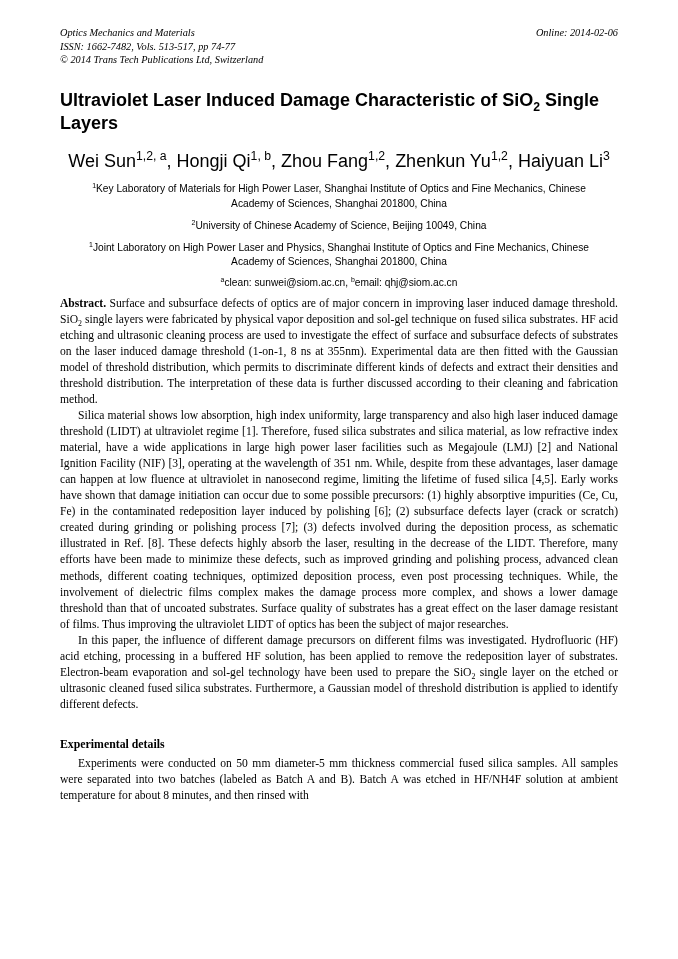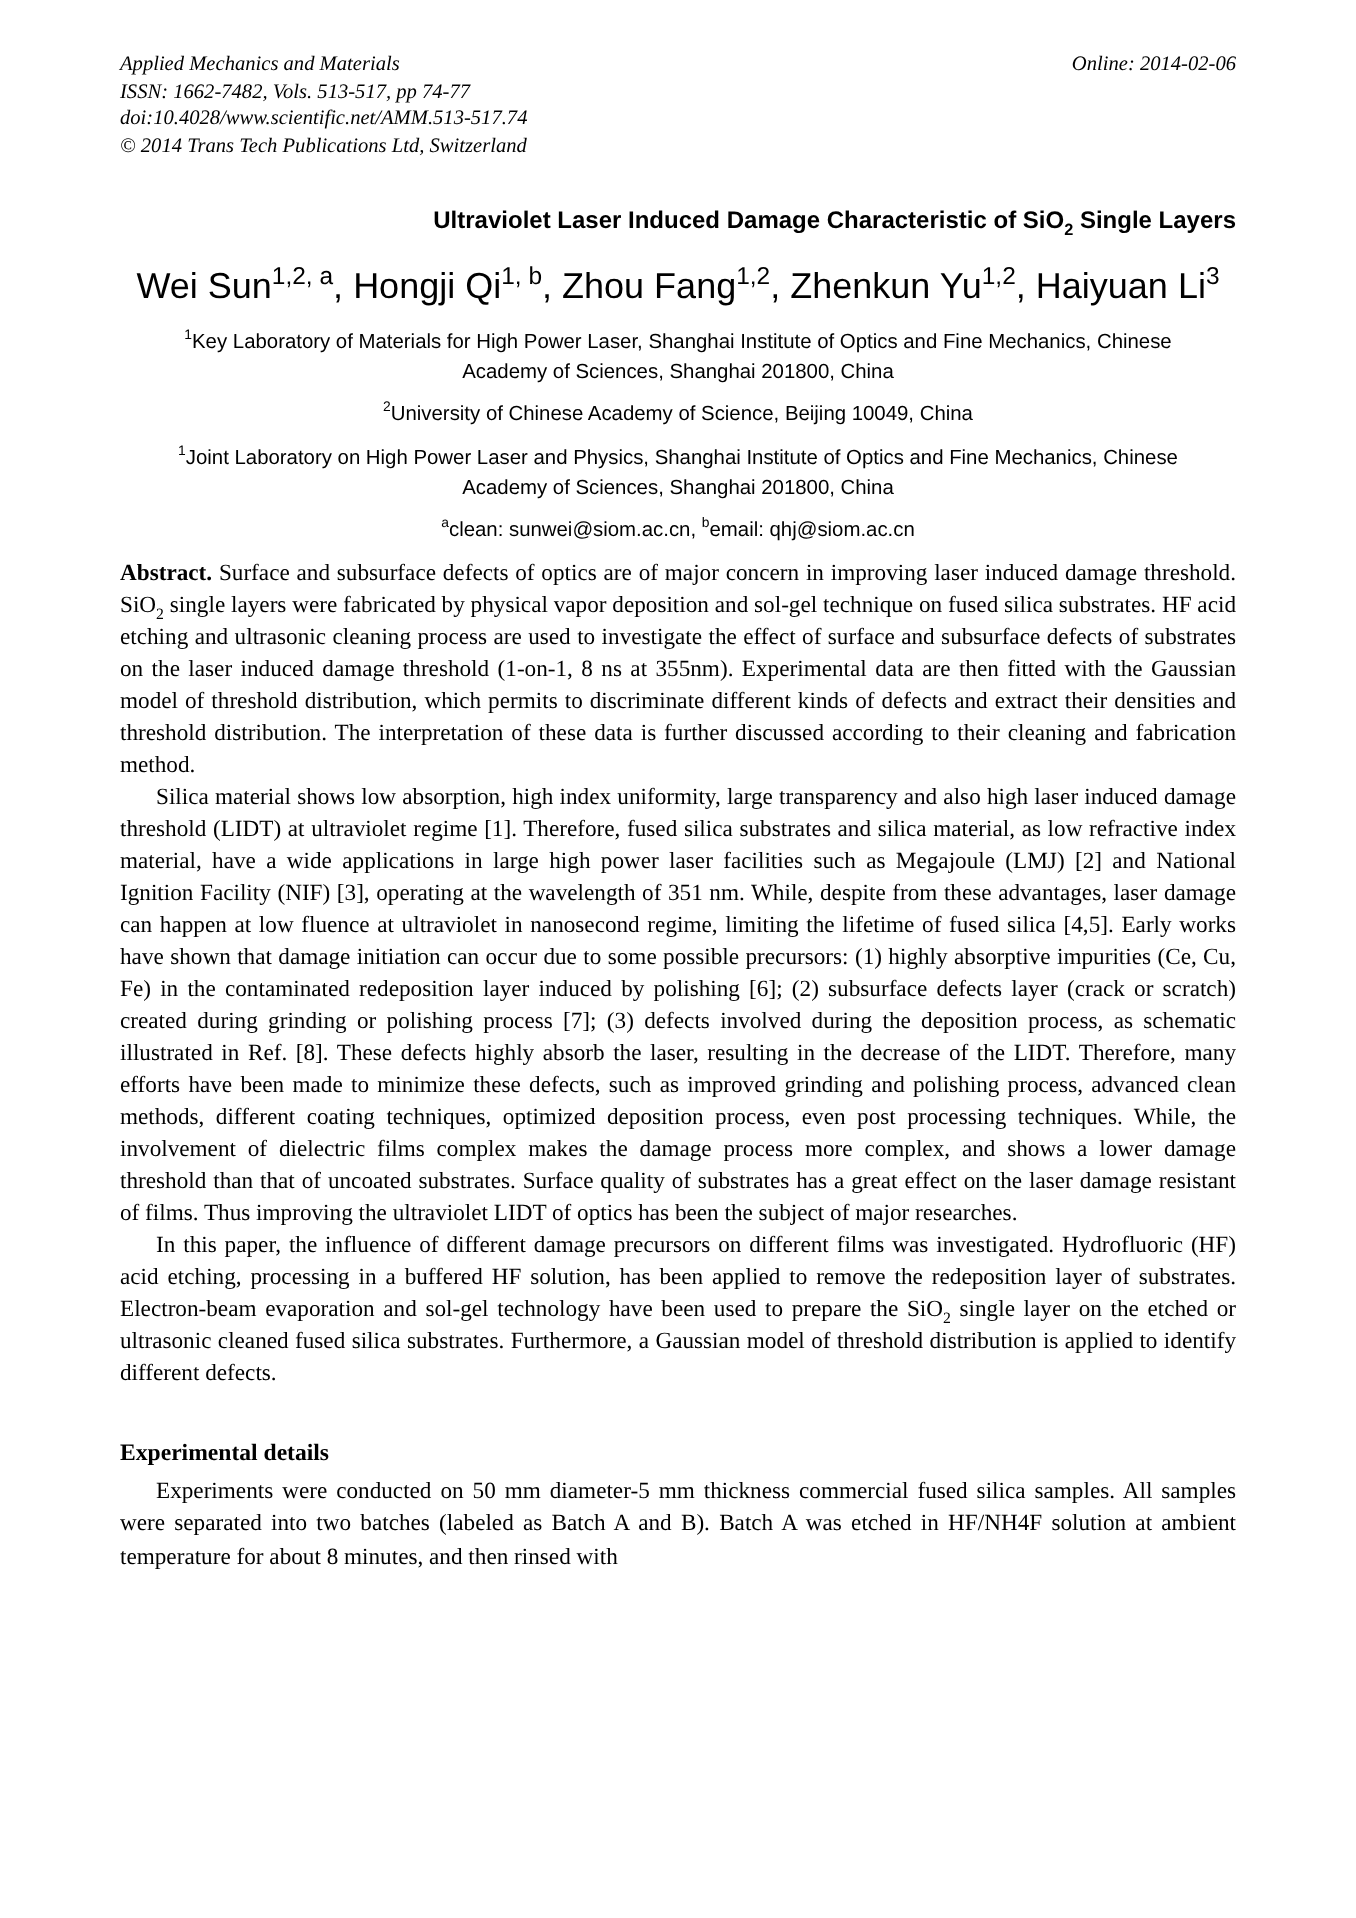--- a/index.html
+++ b/index.html
@@ -33,24 +33,24 @@
   }
   .header-left div, .header-right div {
     white-space: nowrap;
   }
   .header-right {
     text-align: left;
   }
 
   
   .title {
-    text-align: right;
+    text-align: left;
     font-family: "Liberation Sans", sans-serif;
     font-weight: bold;
-    font-size: 12px;
+    font-size: 18px;
     line-height: 1.3;
     margin-top: 22px;
   }
 
   
   .authors {
     text-align: center;
     font-family: "Liberation Sans", sans-serif;
     font-size: 18px;
     margin-top: 14px;
@@ -125,23 +125,22 @@
     margin-top: 0px;
   }
 </style>
 </head>
 <body>
 
 <div class="page">
 
   <div class="header">
     <div class="header-left">
-      <div>Applied Mechanics and Materials</div>
+      <div>Optics Mechanics and Materials</div>
       <div>ISSN: 1662-7482, Vols. 513-517, pp 74-77</div>
-      <div>doi:10.4028/www.scientific.net/AMM.513-517.74</div>
       <div>© 2014 Trans Tech Publications Ltd, Switzerland</div>
     </div>
     <div class="header-right">
       <div>Online: 2014-02-06</div>
     </div>
   </div>
 
   <div class="title">
     <span>Ultraviolet Laser Induced Damage Characteristic of SiO</span><sub>2</sub><span> Single Layers</span>
   </div>

